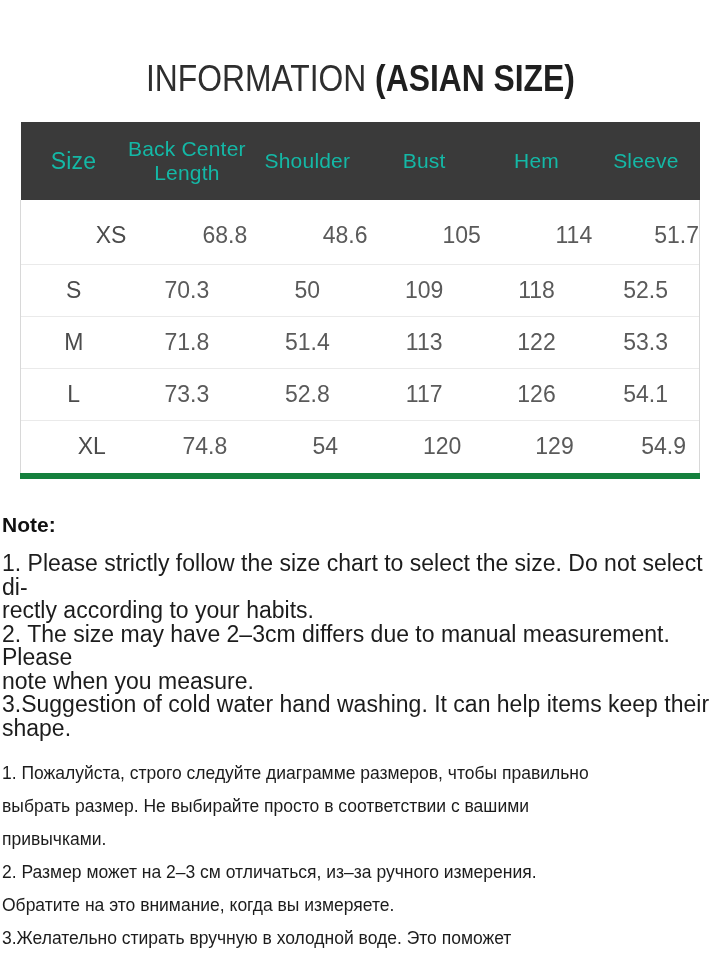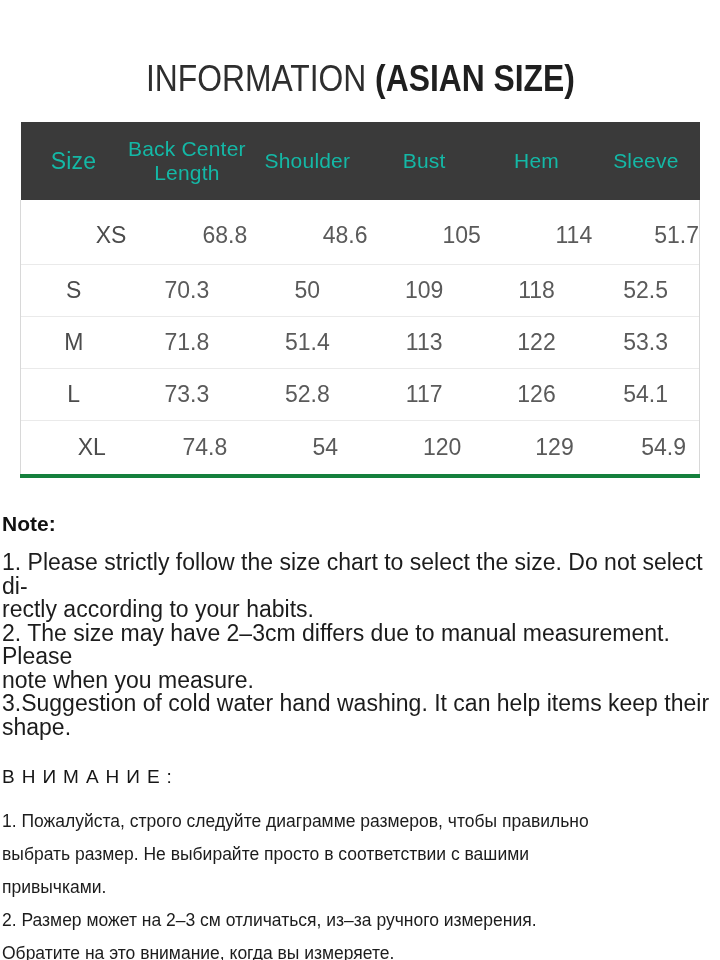--- a/index.html
+++ b/index.html
@@ -58,21 +58,21 @@
     color: #5a5a5a;
     border-top: 1px solid #eaeaea;
     background: #ffffff;
   }
   .size-table tbody tr:first-child td {
     height: 64px;
     border-top: none;
     padding-top: 8px;
     text-align: right;
   }
-  .size-table tbody tr:last-child td { height: 56px; border-bottom: 4px solid #15803d; padding-left: 36px; }
+  .size-table tbody tr:last-child td { height: 56px; border-bottom: 6px solid #15803d; padding-left: 36px; }
   .size-table tbody td:first-child { border-left: 1px solid #d8d8d8; color: #4c4c4c; }
   .size-table tbody td:last-child { border-right: 1px solid #d8d8d8; }
 
   
   .notes { padding: 0 2px; }
   .note-heading {
     margin-top: 34px;
     font-size: 21px;
     font-weight: 700;
     color: #111111;
@@ -176,21 +176,20 @@
 
   <div class="notes">
     <div class="note-heading">Note:</div>
     <div class="note-body">1. Please strictly follow the size chart  to select the size. Do not select di-
 rectly according to your habits.
 2. The size may have 2–3cm differs due to manual measurement. Please
 note when you measure.
 3.Suggestion of cold water hand washing. It can help items keep their
 shape.</div>
 
-    <div class="attention-heading">ВНИМАНИЕ:</div>
     <div class="attention-body">1. Пожалуйста, строго следуйте диаграмме размеров, чтобы правильно
 выбрать размер. Не выбирайте просто в соответствии с вашими
 привычками.
 2. Размер может на 2–3 см отличаться, из–за ручного измерения.
 Обратите на это внимание, когда вы измеряете.
 3.Желательно стирать вручную в холодной воде. Это поможет
 сохранить форму и качество вещей.</div>
   </div>
 
 </div>

